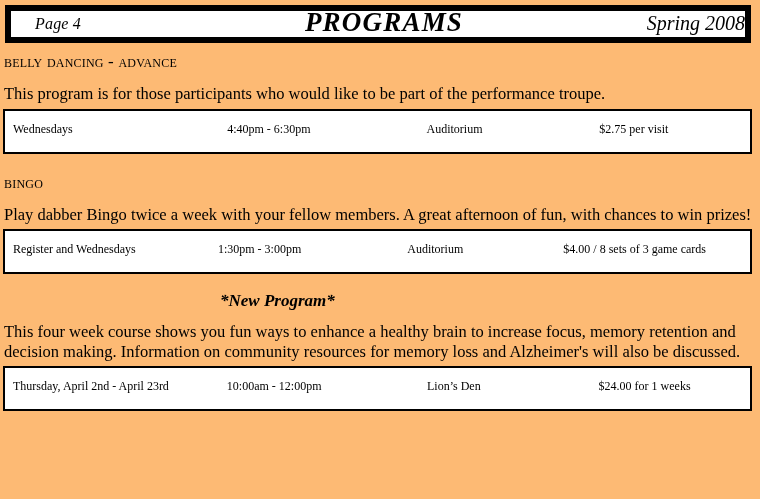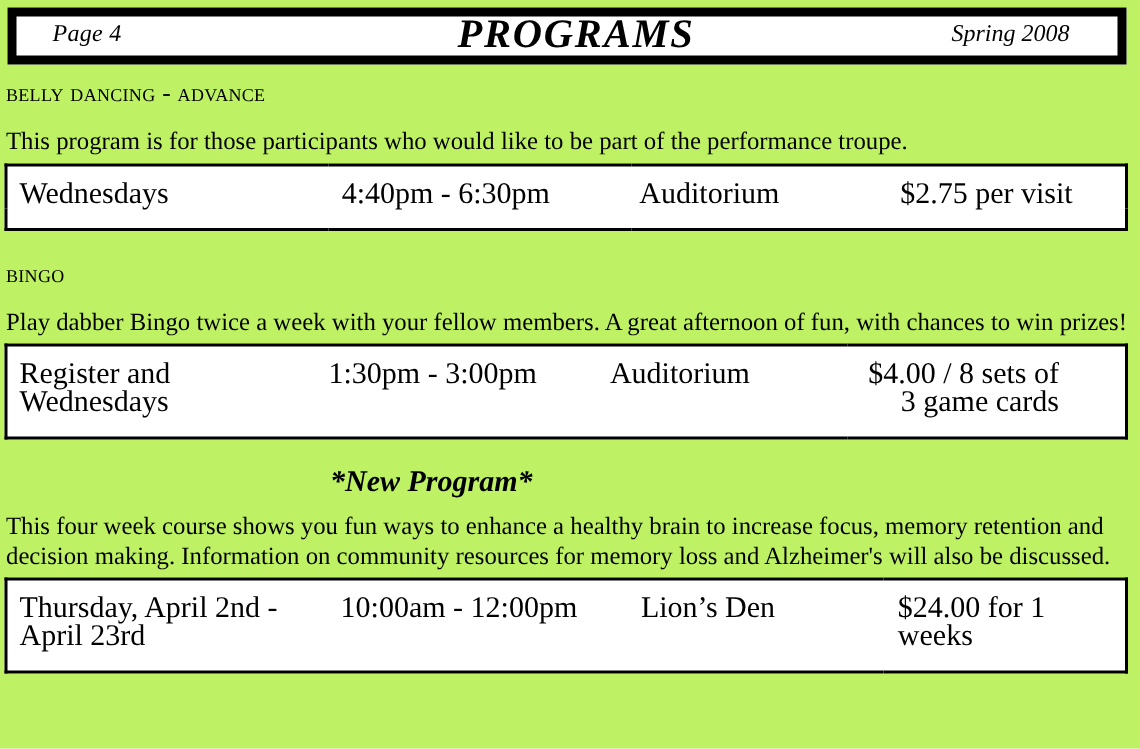--- a/index.html
+++ b/index.html
@@ -15,21 +15,21 @@
     color: #000000;
     overflow: hidden;
   }
 
   
   .page {
     position: absolute;
     left: 0; top: 0;
     width: 760px;
     height: 499px;
-    background: #bef264;
+    background: #fdba74;
   }
 
   
   .masthead {
     position: absolute;
     left: 5px;
     top: 5px;
     width: 746px;
     height: 38px;
     border: 6px solid #000000;
@@ -58,25 +58,25 @@
     transform: translateY(-54%);
     text-align: center;
     font-style: italic;
     font-weight: bold;
     font-size: 27px;
     letter-spacing: 1.2px;
     white-space: nowrap;
   }
   .masthead .season {
     position: absolute;
-    right: 32px;
+    right: 0;
     top: 50%;
     transform: translateY(-52%);
     font-style: italic;
-    font-size: 16px;
+    font-size: 20px;
     white-space: nowrap;
   }
 
   
   .content {
     position: absolute;
     left: 0;
     top: 52px;
     width: 760px;
   }
@@ -101,21 +101,21 @@
     text-transform: lowercase;
     letter-spacing: 0.2px;
     white-space: nowrap;
   }
   .sec-tag-mid {
     position: absolute;
     left: 216px;
     top: 1px;
     font-weight: bold;
     font-style: italic;
-    font-size: 20px;
+    font-size: 17px;
     white-space: nowrap;
     text-align: center;
   }
   .sec-tag-right {
     position: absolute;
     right: 0;
     top: 1px;
     font-weight: bold;
     font-style: italic;
     font-size: 15px;
@@ -132,21 +132,21 @@
   
   .sched-table {
     border: 2px solid #000000;
     box-sizing: border-box;
     width: 749px;
     margin-left: -1px;
     border-collapse: collapse;
     background: #ffffff;
   }
   .sched-table td {
-    font-size: 20px;
+    font-size: 12px;
     line-height: 19px;
     vertical-align: top;
     padding: 0;
     border: 0;
   }
   .cell-pad-top { height: 9px; }
   .cell-pad-bot { height: 13px; }
 
   .col-days   { width: 215px; padding-left: 8px !important; text-align: left; }
   .col-time   { width: 205px; text-align: left; padding-left: 9px !important; }

